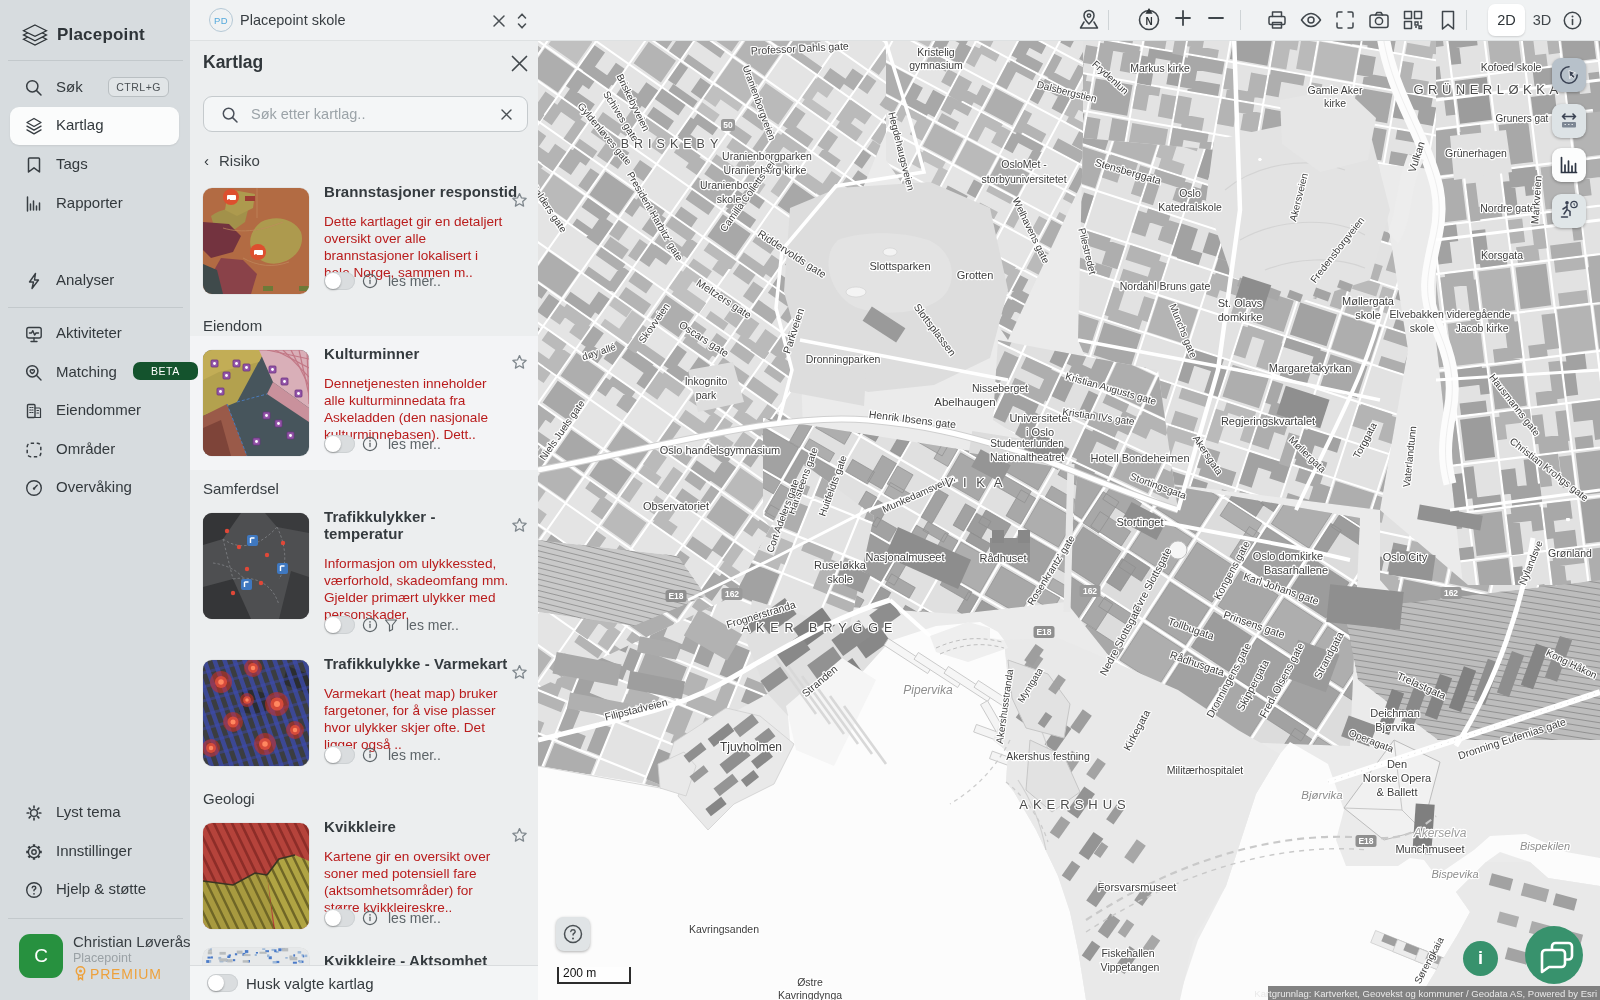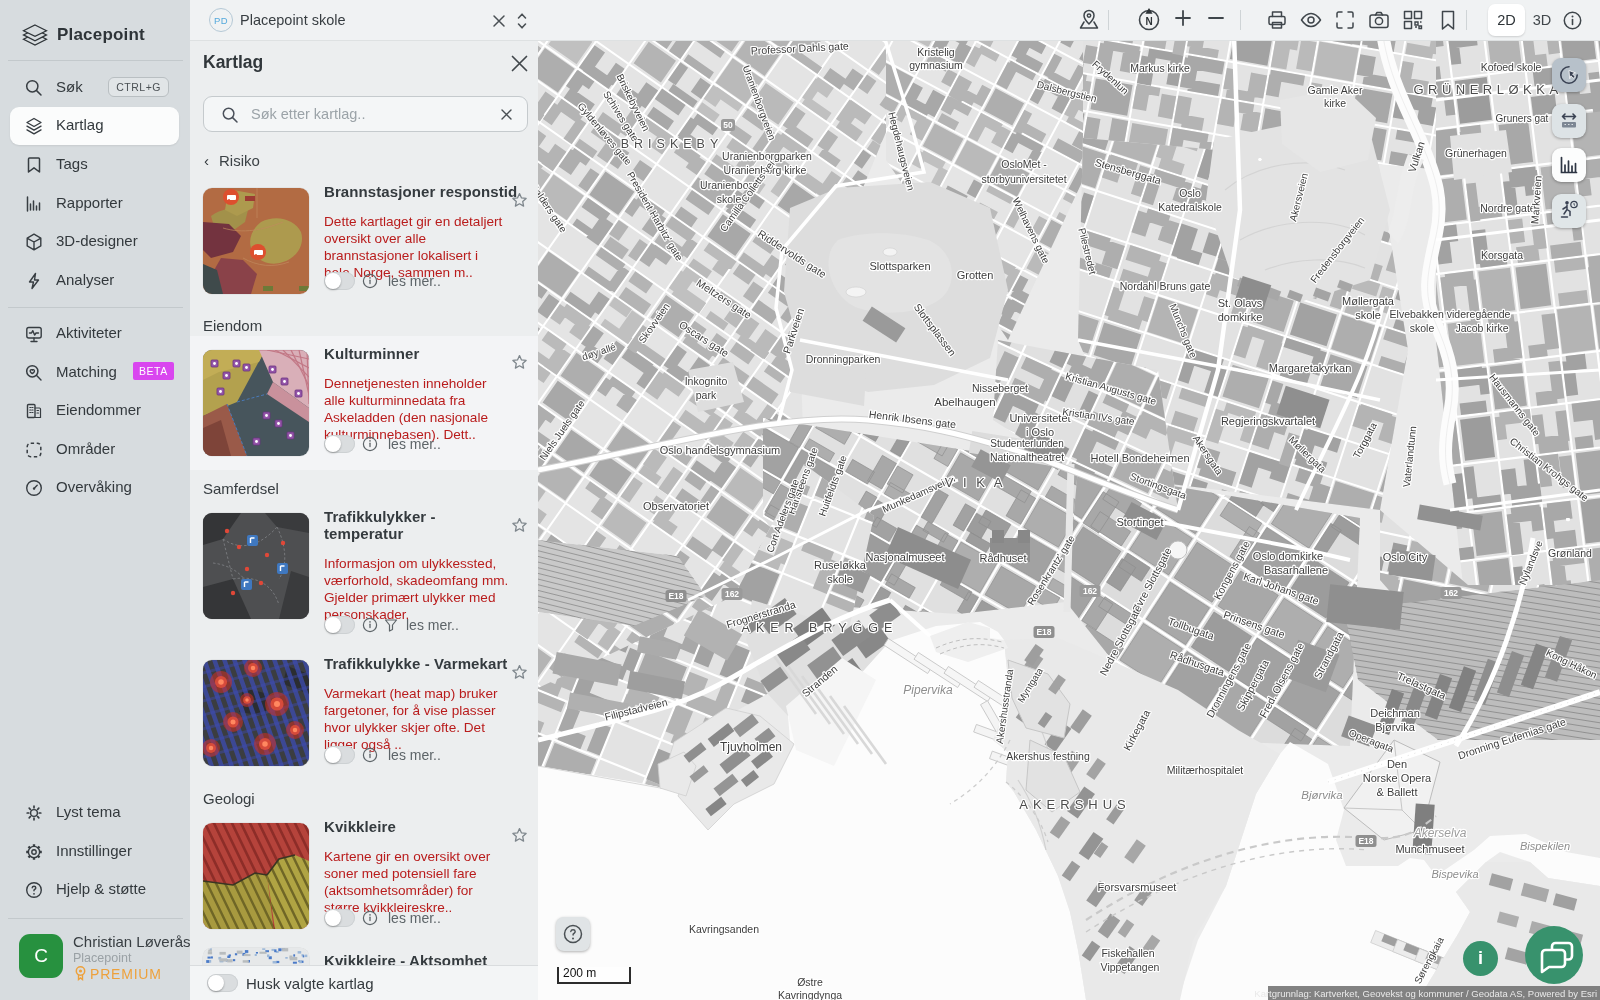--- a/index.html
+++ b/index.html
@@ -5,21 +5,21 @@
 #sidebar{position:absolute;left:0;top:0;width:190px;height:1000px;background:#d7dcdf;z-index:30}
 #sidebar .logo{position:absolute;left:22px;top:24px}
 #sidebar .brand{position:absolute;left:57px;top:25px;font-size:17px;font-weight:bold;color:#2e3438;letter-spacing:.2px}
 .sdiv{position:absolute;left:8px;width:175px;height:1px;background:#c3c9cc}
 .nav{position:absolute;left:0;width:190px;height:38px}
 .nav .ic{position:absolute;left:24px;top:9px}
 .nav .tx{position:absolute;left:56px;top:9px;font-size:15px;color:#33393d}
 .nav.sel{left:10px;width:169px;background:#fbfcfc;border-radius:9px;box-shadow:0 1px 2px rgba(0,0,0,.08)}
 .nav.sel .ic{left:14px}.nav.sel .tx{left:46px}
 .kbd{position:absolute;right:21px;top:8px;font-size:10.5px;color:#4a5054;border:1px solid #b9bfc2;border-radius:6px;padding:3px 7px;letter-spacing:.5px;background:rgba(255,255,255,.25)}
-.beta{position:absolute;left:133px;top:8px;background:#d946ef;color:#fff;font-size:10.5px;border-radius:2px;padding:3px 6px;letter-spacing:.5px}
+.beta{position:absolute;left:133px;top:8px;background:#14532d;color:#fff;font-size:10.5px;border-radius:7px;padding:3px 18px;letter-spacing:.5px}
 #user .av{position:absolute;left:19px;top:934px;width:44px;height:44px;border-radius:11px;background:#27913f;color:#fff;font-size:19px;text-align:center;line-height:44px}
 #user .n1{position:absolute;left:73px;top:933px;font-size:15px;color:#383e42;white-space:nowrap}
 #user .n2{position:absolute;left:73px;top:951px;font-size:12.5px;color:#9aa1a5;white-space:nowrap}
 #user .n3{position:absolute;left:90px;top:966px;font-size:14px;color:#eda13c;letter-spacing:.8px}
 #topbar{position:absolute;left:190px;top:0;width:1410px;height:41px;background:#f0f2f3;border-bottom:1px solid #dee1e2;z-index:25}
 #topbar .pd{position:absolute;left:19px;top:8px;width:24px;height:24px;border:1.5px solid #b5c9d6;border-radius:50%;color:#54a9dc;font-size:9.5px;text-align:center;line-height:23px;letter-spacing:.3px}
 #topbar .tt{position:absolute;left:50px;top:12px;font-size:14.5px;color:#373d41}
 .tbi{position:absolute;top:8px}
 .tsep{position:absolute;top:10px;width:1px;height:20px;background:#cfd4d6}
 #pill2d{position:absolute;left:1298px;top:4px;width:37px;height:32px;background:#fff;border-radius:7px;box-shadow:0 1px 2px rgba(0,0,0,.15);font-size:14.5px;color:#2e3438;text-align:center;line-height:32px}
@@ -973,26 +973,20 @@
           <path d="M3.5 3v14 M6.5 16v-6 M9.5 16V7 M12.5 16v-4 M15.5 16V9" stroke="#373d42" stroke-width="1.5" fill="none" stroke-linecap="round" stroke-linejoin="round"></path>
         </svg></span>
       <span class="tx">Rapporter</span>
     </div>
     <div class="nav" style="top:146px">
       <span class="ic"><svg width="20" height="20" viewBox="0 0 20 20" style="">
           <path d="M5.5 3h9a1 1 0 0 1 1 1v13l-5.5-4.2L4.5 17V4a1 1 0 0 1 1-1z" stroke="#373d42" stroke-width="1.5" fill="none" stroke-linecap="round" stroke-linejoin="round"></path>
         </svg></span>
       <span class="tx">Tags</span>
     </div>
-    <div class="nav" style="top:223px">
-      <span class="ic"><svg width="20" height="20" viewBox="0 0 20 20" style="">
-          <path d="M10 2.2l6.8 3.9v7.8L10 17.8l-6.8-3.9V6.1zM3.4 6.3L10 10l6.6-3.7M10 10v7.6" stroke="#373d42" stroke-width="1.4" fill="none" stroke-linecap="round" stroke-linejoin="round"></path>
-        </svg></span>
-      <span class="tx">3D-designer</span>
-    </div>
     <div class="nav" style="top:262px">
       <span class="ic"><svg width="20" height="20" viewBox="0 0 20 20" style="">
           <path d="M11.5 2.5L5.5 11h4l-1.5 6.5L14.5 9h-4z" stroke="#373d42" stroke-width="1.4" fill="none" stroke-linecap="round" stroke-linejoin="round"></path>
         </svg></span>
       <span class="tx">Analyser</span>
     </div>
     <div class="sdiv" style="top:307px"></div>
     <div class="nav" style="top:315px">
       <span class="ic"><svg width="20" height="20" viewBox="0 0 20 20" style="">
           <rect x="2.8" y="3.5" width="14.4" height="10.5" rx="2" stroke="#373d42" stroke-width="1.4" fill="none" stroke-linecap="round" stroke-linejoin="round"></rect>

